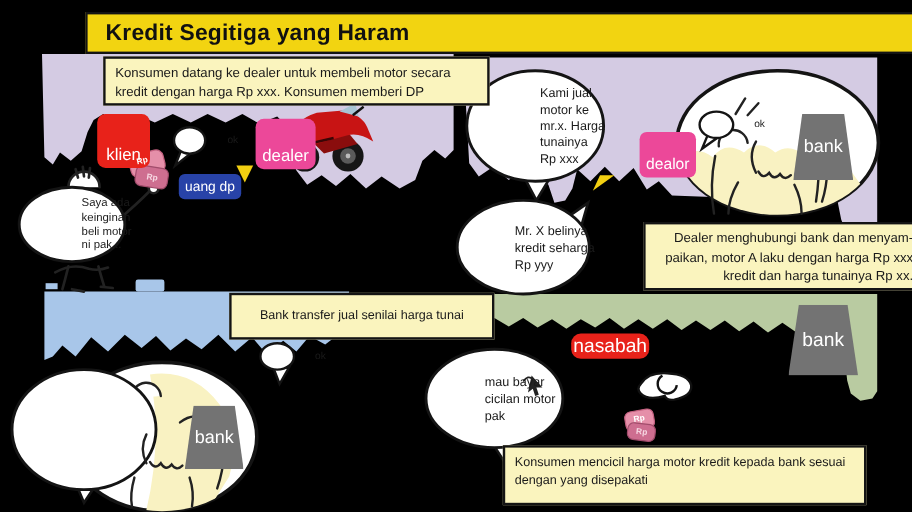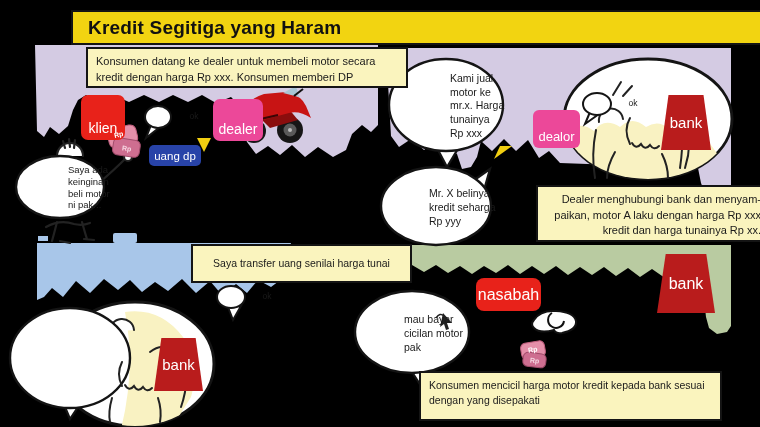--- a/index.html
+++ b/index.html
@@ -7,21 +7,21 @@
          font-family:"Liberation Sans", sans-serif;}
   .abs{position:absolute;box-sizing:border-box;margin-left:36px;}
   svg{position:absolute;left:0;top:0;}
   .cap{background:#FAF4BE;border:2px solid #141414;color:#1a1a1a;white-space:pre;
        font-size:11px;line-height:1.42;padding:5px 8px;}
   .lbl{color:#fff;display:flex;align-items:center;justify-content:center;}
   .lbl.bottom{align-items:flex-end;padding-bottom:4px;}
   .red{background:#E8221A;border-radius:7px;}
   .yellow{background:#ec4899;border-radius:7px;}
   .blue{background:#2843A8;border-radius:5px;}
-  .trap{background:#b91c1c;color:#fff;display:flex;align-items:center;justify-content:center;
+  .trap{background:#737373;color:#fff;display:flex;align-items:center;justify-content:center;
         clip-path:polygon(15% 0%,85% 0%,100% 100%,0% 100%);}
   .bub{color:#1a1a1a;white-space:pre;line-height:1.3;}
   .ok{color:#1a1a1a;font-size:8.5px;text-align:center;}
   .rp{position:absolute;color:#fff;font-size:7px;font-weight:bold;line-height:1;}
   #title-bar{background:#F2D411;border:2px solid #141414;color:#111;font-size:19px;
        font-weight:700;line-height:31px;padding-left:15px;letter-spacing:.2px;}
 </style>
 </head>
 <body>
 
@@ -147,21 +147,21 @@
     </g>
   </svg>
 
   <div id="title-bar" class="abs" style="left:35px;top:10px;width:697px;height:35px;">Kredit Segitiga yang Haram</div>
 
   <div class="abs cap" style="left:50px;top:47px;width:322px;height:41px;">Konsumen datang ke dealer untuk membeli motor secara
 kredit dengan harga Rp xxx. Konsumen memberi DP</div>
   <div class="abs cap" style="left:500px;top:185px;width:235px;height:57px;font-size:11px;text-align:right;">Dealer menghubungi bank dan menyam-
 paikan, motor A laku dengan harga Rp xxx
 kredit dan harga tunainya Rp xx.</div>
-  <div class="abs cap" style="left:155px;top:244px;width:221px;height:39px;font-size:10.5px;display:flex;align-items:center;justify-content:center;">Saya transfer uang senilai harga tunai</div>
+  <div class="abs cap" style="left:155px;top:244px;width:221px;height:39px;font-size:10.5px;display:flex;align-items:center;justify-content:center;">Bank transfer jual senilai harga tunai</div>
   <div class="abs cap" style="left:383px;top:371px;width:303px;height:50px;font-size:10.5px;">Konsumen mencicil harga motor kredit kepada bank sesuai
 dengan yang disepakati</div>
 
   <div class="abs lbl red bottom" style="left:45px;top:95px;width:44px;height:45px;font-size:14px;">klien</div>
   <div class="abs lbl yellow bottom" style="left:177px;top:99px;width:50px;height:42px;font-size:14px;">dealer</div>
   <div class="abs lbl blue" style="left:113px;top:145px;width:52px;height:21px;font-size:11.5px;">uang dp</div>
   <div class="abs ok" style="left:147px;top:111px;width:22px;">ok</div>
   <div class="abs bub" style="left:32px;top:164px;font-size:9.5px;line-height:1.24;">Saya ada
 keinginan
 beli motor
@@ -177,21 +177,21 @@
   <div class="abs lbl yellow bottom" style="left:497px;top:110px;width:47px;height:38px;font-size:13px;border-radius:6px;">dealor</div>
   <div class="abs ok" style="left:586px;top:98px;width:22px;">ok</div>
   <div class="abs trap" style="left:625px;top:95px;width:50px;height:55px;font-size:15px;">bank</div>
   <div class="abs bub" style="left:393px;top:186px;font-size:10.5px;line-height:1.35;">Mr. X belinya
 kredit seharga
 Rp yyy</div>
 
   <div class="abs ok" style="left:220px;top:291px;width:22px;">ok</div>
   <div class="abs trap" style="left:118px;top:338px;width:49px;height:53px;font-size:15px;">bank</div>
 
-  <div class="abs lbl red" style="left:440px;top:278px;width:65px;height:33px;font-size:16px;border-radius:8px;">nasabah</div>
+  <div class="abs lbl red" style="left:440px;top:278px;width:65px;height:21px;font-size:16px;border-radius:8px;">nasabah</div>
   <div class="abs trap" style="left:621px;top:254px;width:58px;height:59px;font-size:16px;">bank</div>
   <div class="abs bub" style="left:368px;top:312px;font-size:10.5px;line-height:1.35;">mau bayar
 cicilan motor
 pak</div>
   <span class="rp" style="left:528px;top:346px;transform:rotate(-9deg);">Rp</span>
   <span class="rp" style="left:530px;top:357px;transform:rotate(6deg);color:#f7d7e2;">Rp</span>
 
   <svg width="760" height="427" viewBox="0 0 760 427" style="pointer-events:none;">
     <g stroke="#222" stroke-width="2" fill="none" stroke-linecap="round">
       <path d="M632,143 q4,7 9,1 q4,7 9,1 q4,6 9,1"></path>

